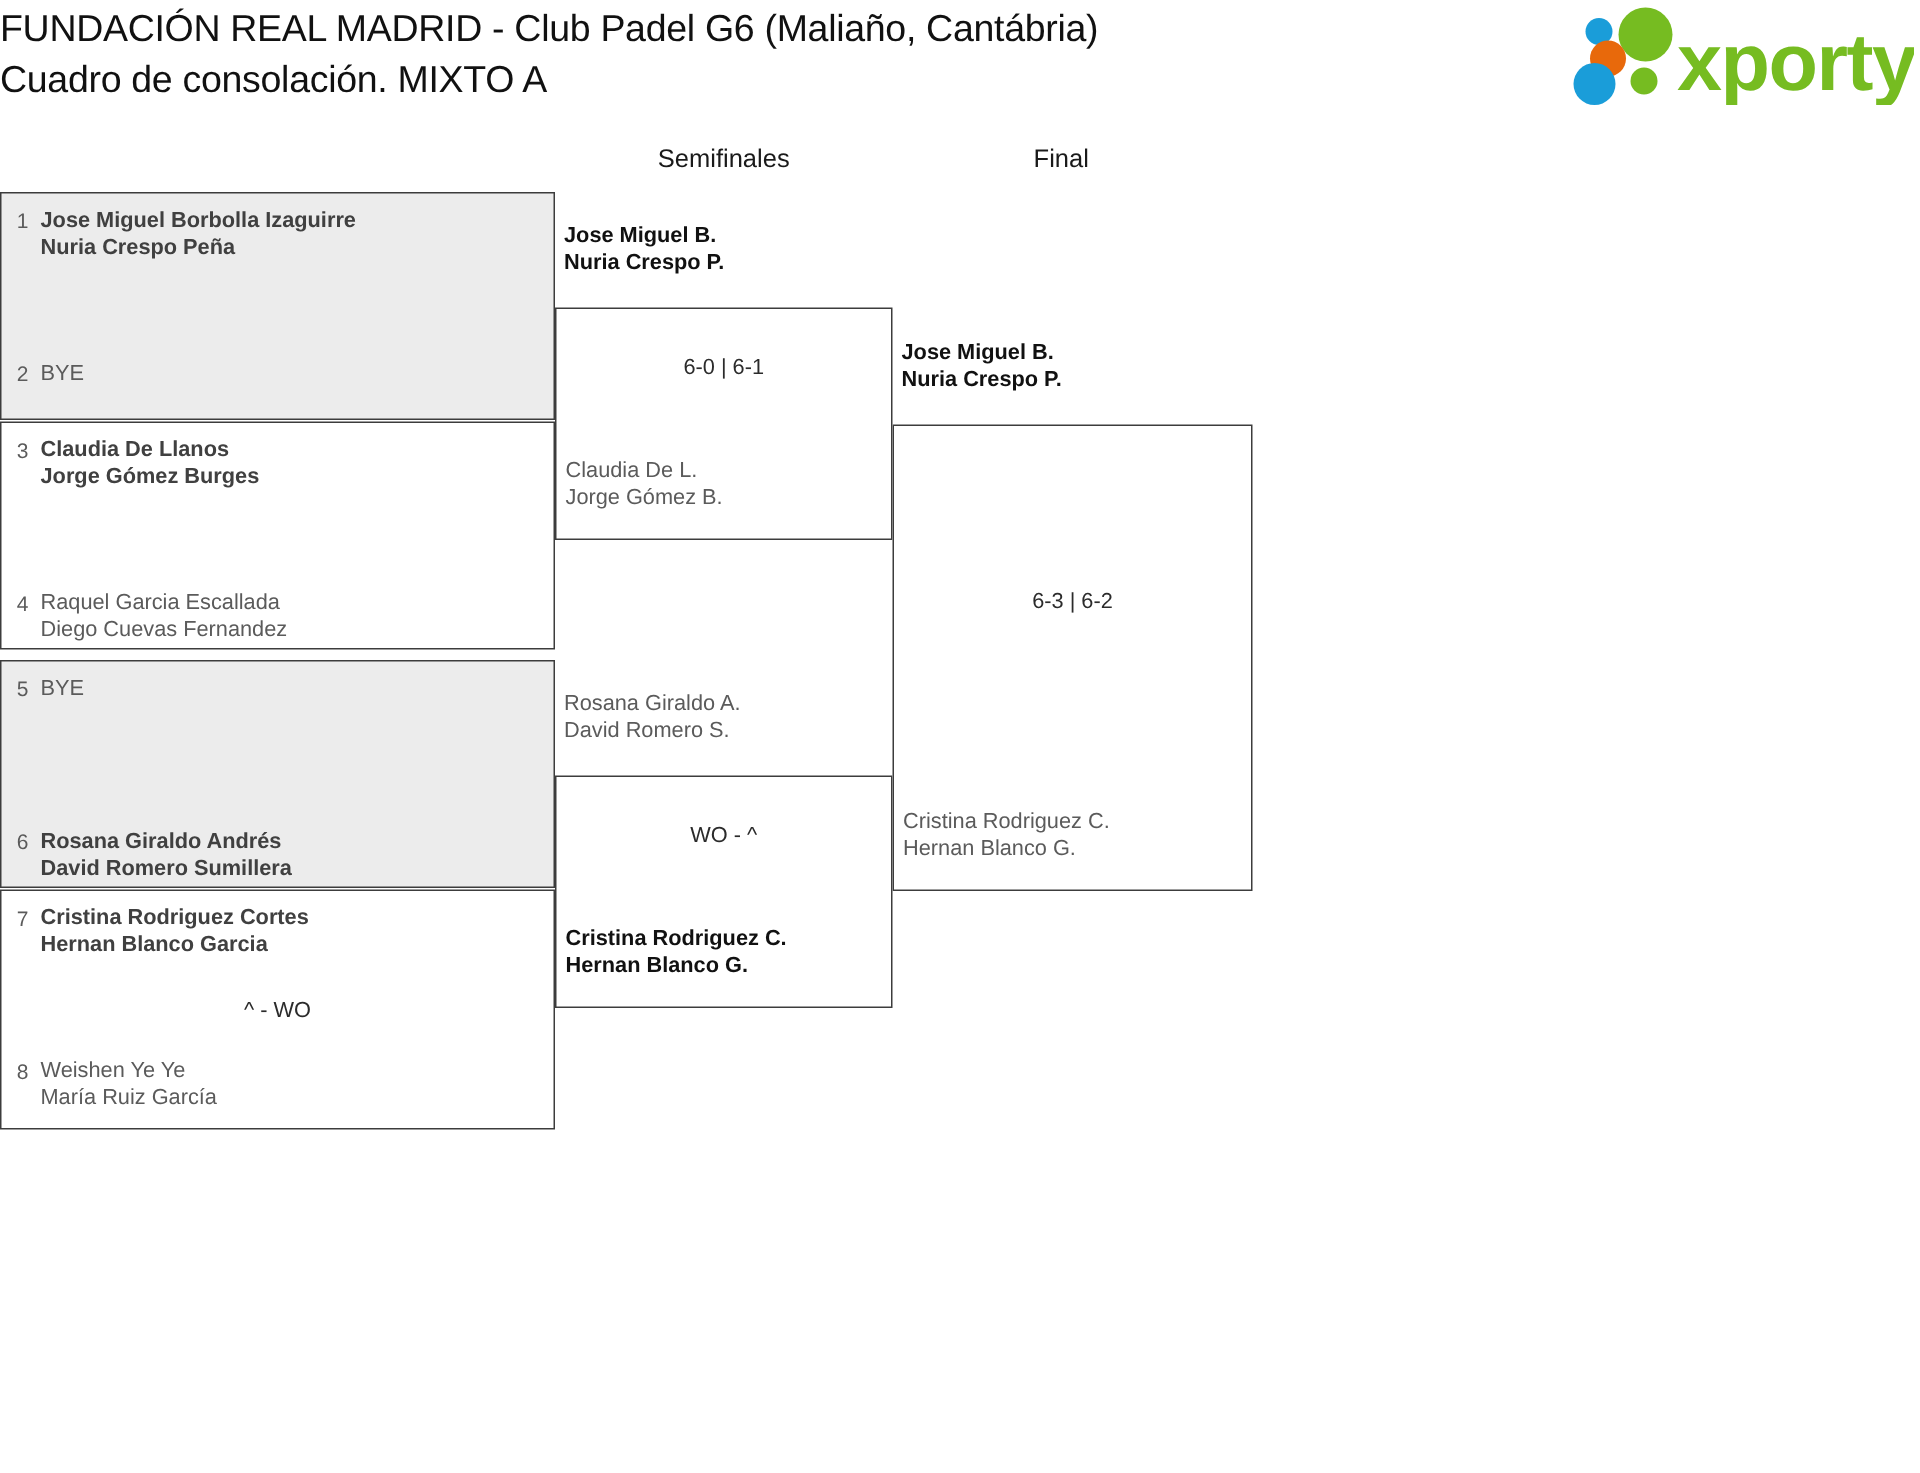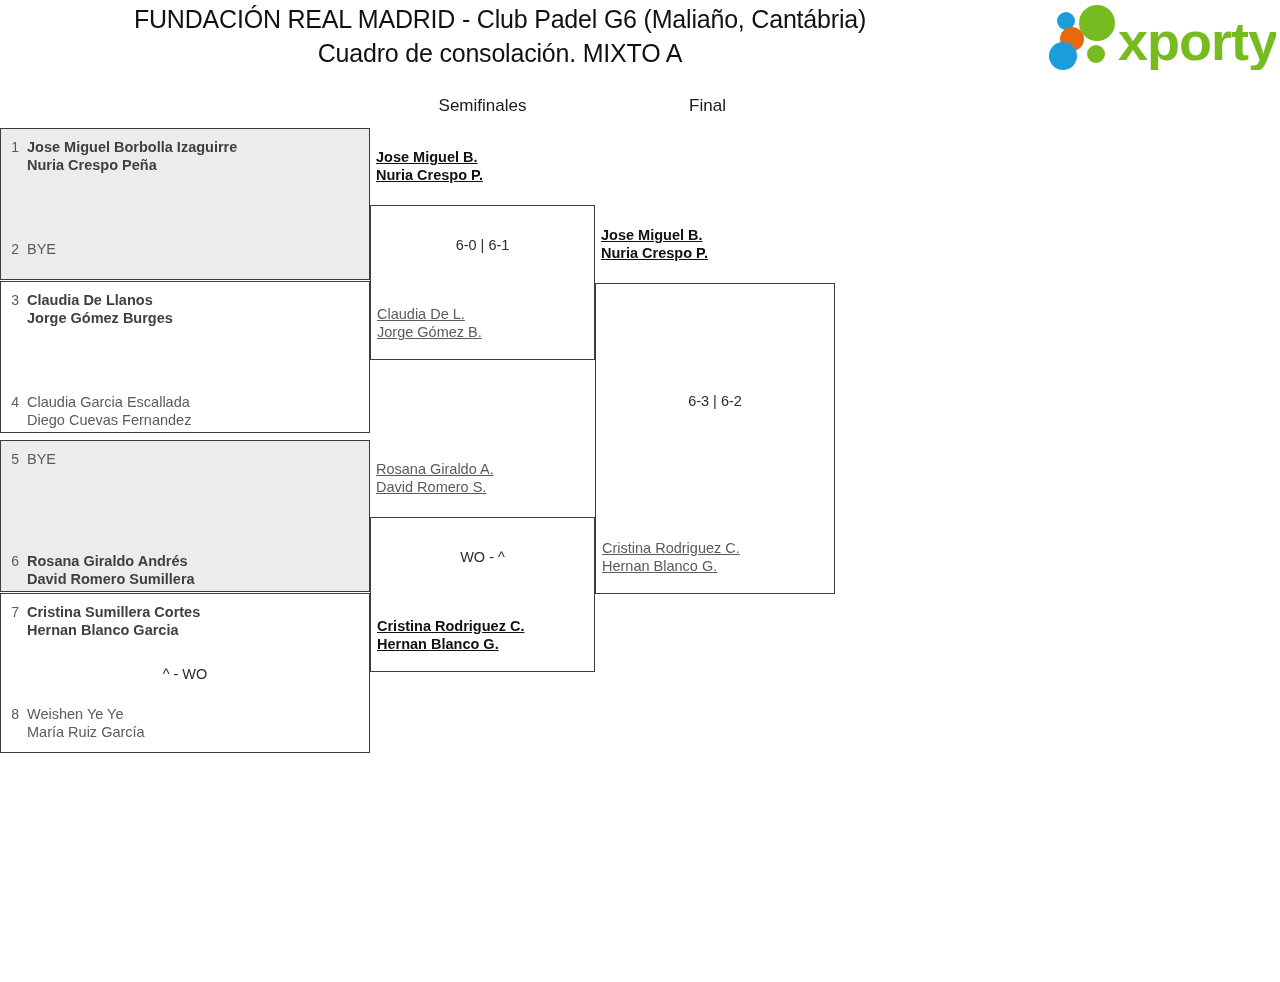--- a/index.html
+++ b/index.html
@@ -8,21 +8,21 @@
     width: 1280px; height: 982px;
     background: #ffffff;
     font-family: "Liberation Sans", sans-serif;
     color: #1a1a1a;
     overflow: hidden;
   }
   .page { position: relative; width: 1280px; height: 982px; }
 
   
   .header {
-    position: absolute; left: 0; top: 0; width: 1280px; height: 78px; text-align: center;
+    position: absolute; left: 0; top: 0; width: 1280px; height: 78px;
   }
   .title-block {
     position: absolute; left: 0; top: 2px; width: 1000px;
   }
   .title-line {
     font-size: 25px; font-weight: 400; line-height: 34px;
     color: #111111; letter-spacing: -0.2px; white-space: nowrap;
   }
 
   
@@ -79,21 +79,21 @@
   .r2 { left: 370px; width: 225px; }
   .r3 { left: 595px; width: 240px; }
 
   
   .adv {
     position: absolute;
     display: flex; align-items: flex-start;
     font-size: 14.5px; line-height: 18px;
     white-space: nowrap;
   }
-  .adv .names { color: #5b5b5b; text-decoration: underline; }
+  .adv .names { color: #5b5b5b; }
   .adv.winner .names { color: #111111; font-weight: bold; }
 </style>
 </head>
 <body>
 
 <div class="page">
 
   <div class="header">
     <div class="title-block">
       <div class="title-line">FUNDACIÓN REAL MADRID - Club Padel G6 (Maliaño, Cantábria)</div>
@@ -144,21 +144,21 @@
       <div class="team team-top winner">
         <span class="seed">3</span>
         <span class="names">
           <span class="n">Claudia De Llanos</span>
           <span class="n">Jorge Gómez Burges</span>
         </span>
       </div>
       <div class="team team-bottom">
         <span class="seed">4</span>
         <span class="names">
-          <span class="n">Claudia Garcia Escallada</span>
+          <span class="n">Raquel Garcia Escallada</span>
           <span class="n">Diego Cuevas Fernandez</span>
         </span>
       </div>
     </div>
 
     <div class="match r1 shaded" style="top:440px; height:152px;">
       <div class="team team-top">
         <span class="seed">5</span>
         <span class="names">
           <span class="n">BYE</span>
@@ -172,21 +172,21 @@
           <span class="n">Rosana Giraldo Andrés</span>
           <span class="n">David Romero Sumillera</span>
         </span>
       </div>
     </div>
 
     <div class="match r1" style="top:593px; height:160px;">
       <div class="team team-top winner">
         <span class="seed">7</span>
         <span class="names">
-          <span class="n">Cristina Sumillera Cortes</span>
+          <span class="n">Cristina Rodriguez Cortes</span>
           <span class="n">Hernan Blanco Garcia</span>
         </span>
       </div>
       <div class="score" style="top:72px;">^ - WO</div>
       <div class="team team-bottom">
         <span class="seed">8</span>
         <span class="names">
           <span class="n">Weishen Ye Ye</span>
           <span class="n">María Ruiz García</span>
         </span>

